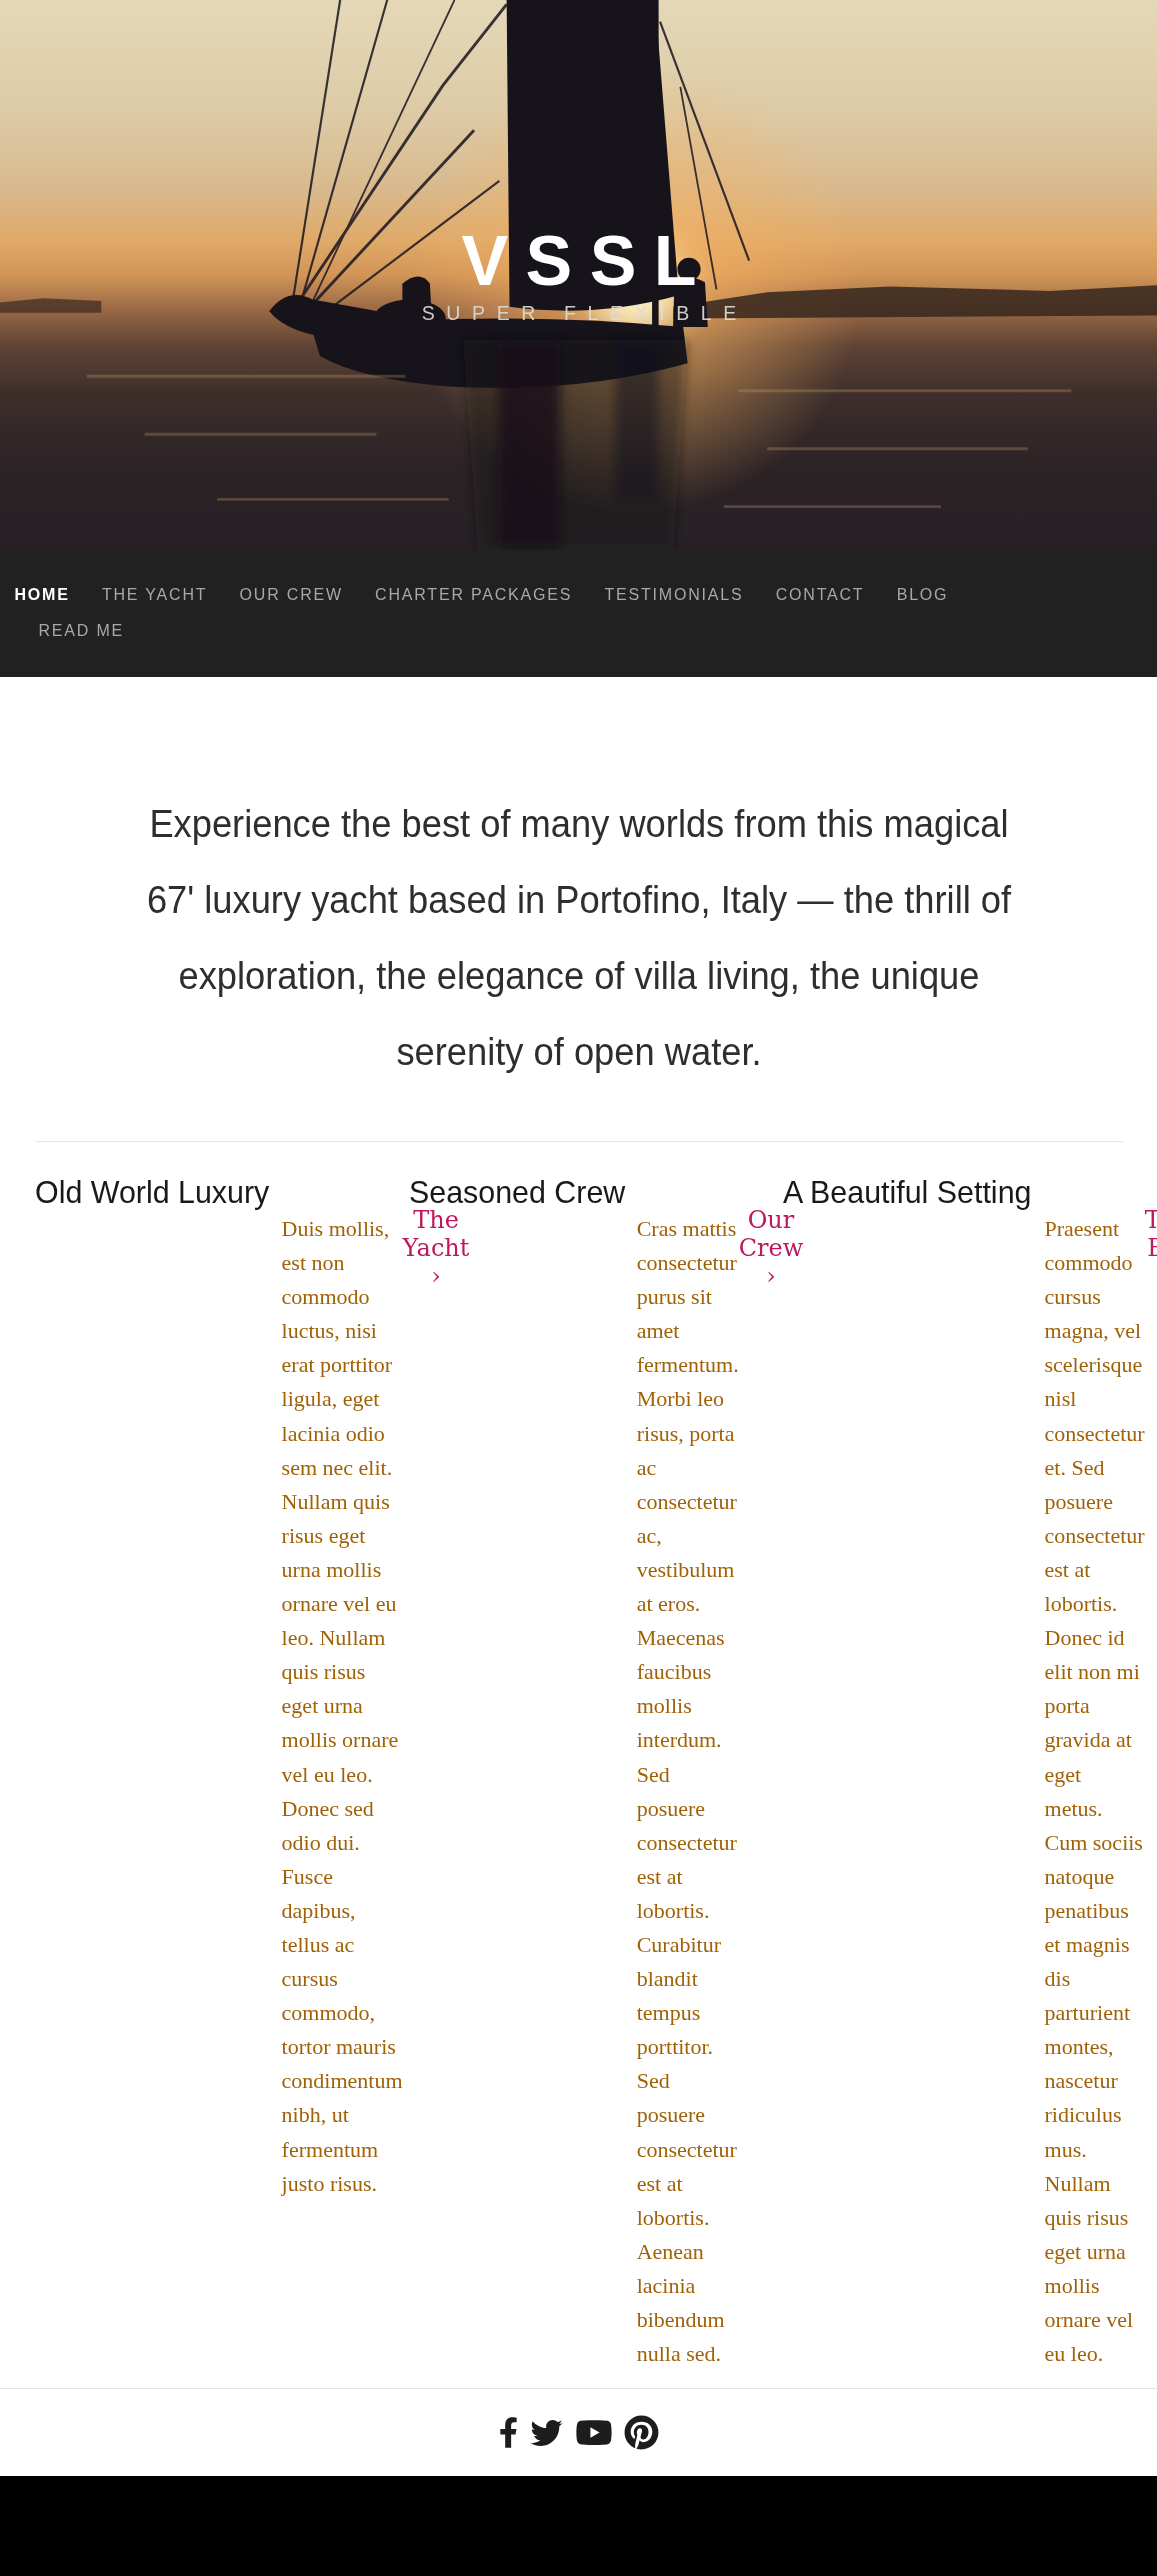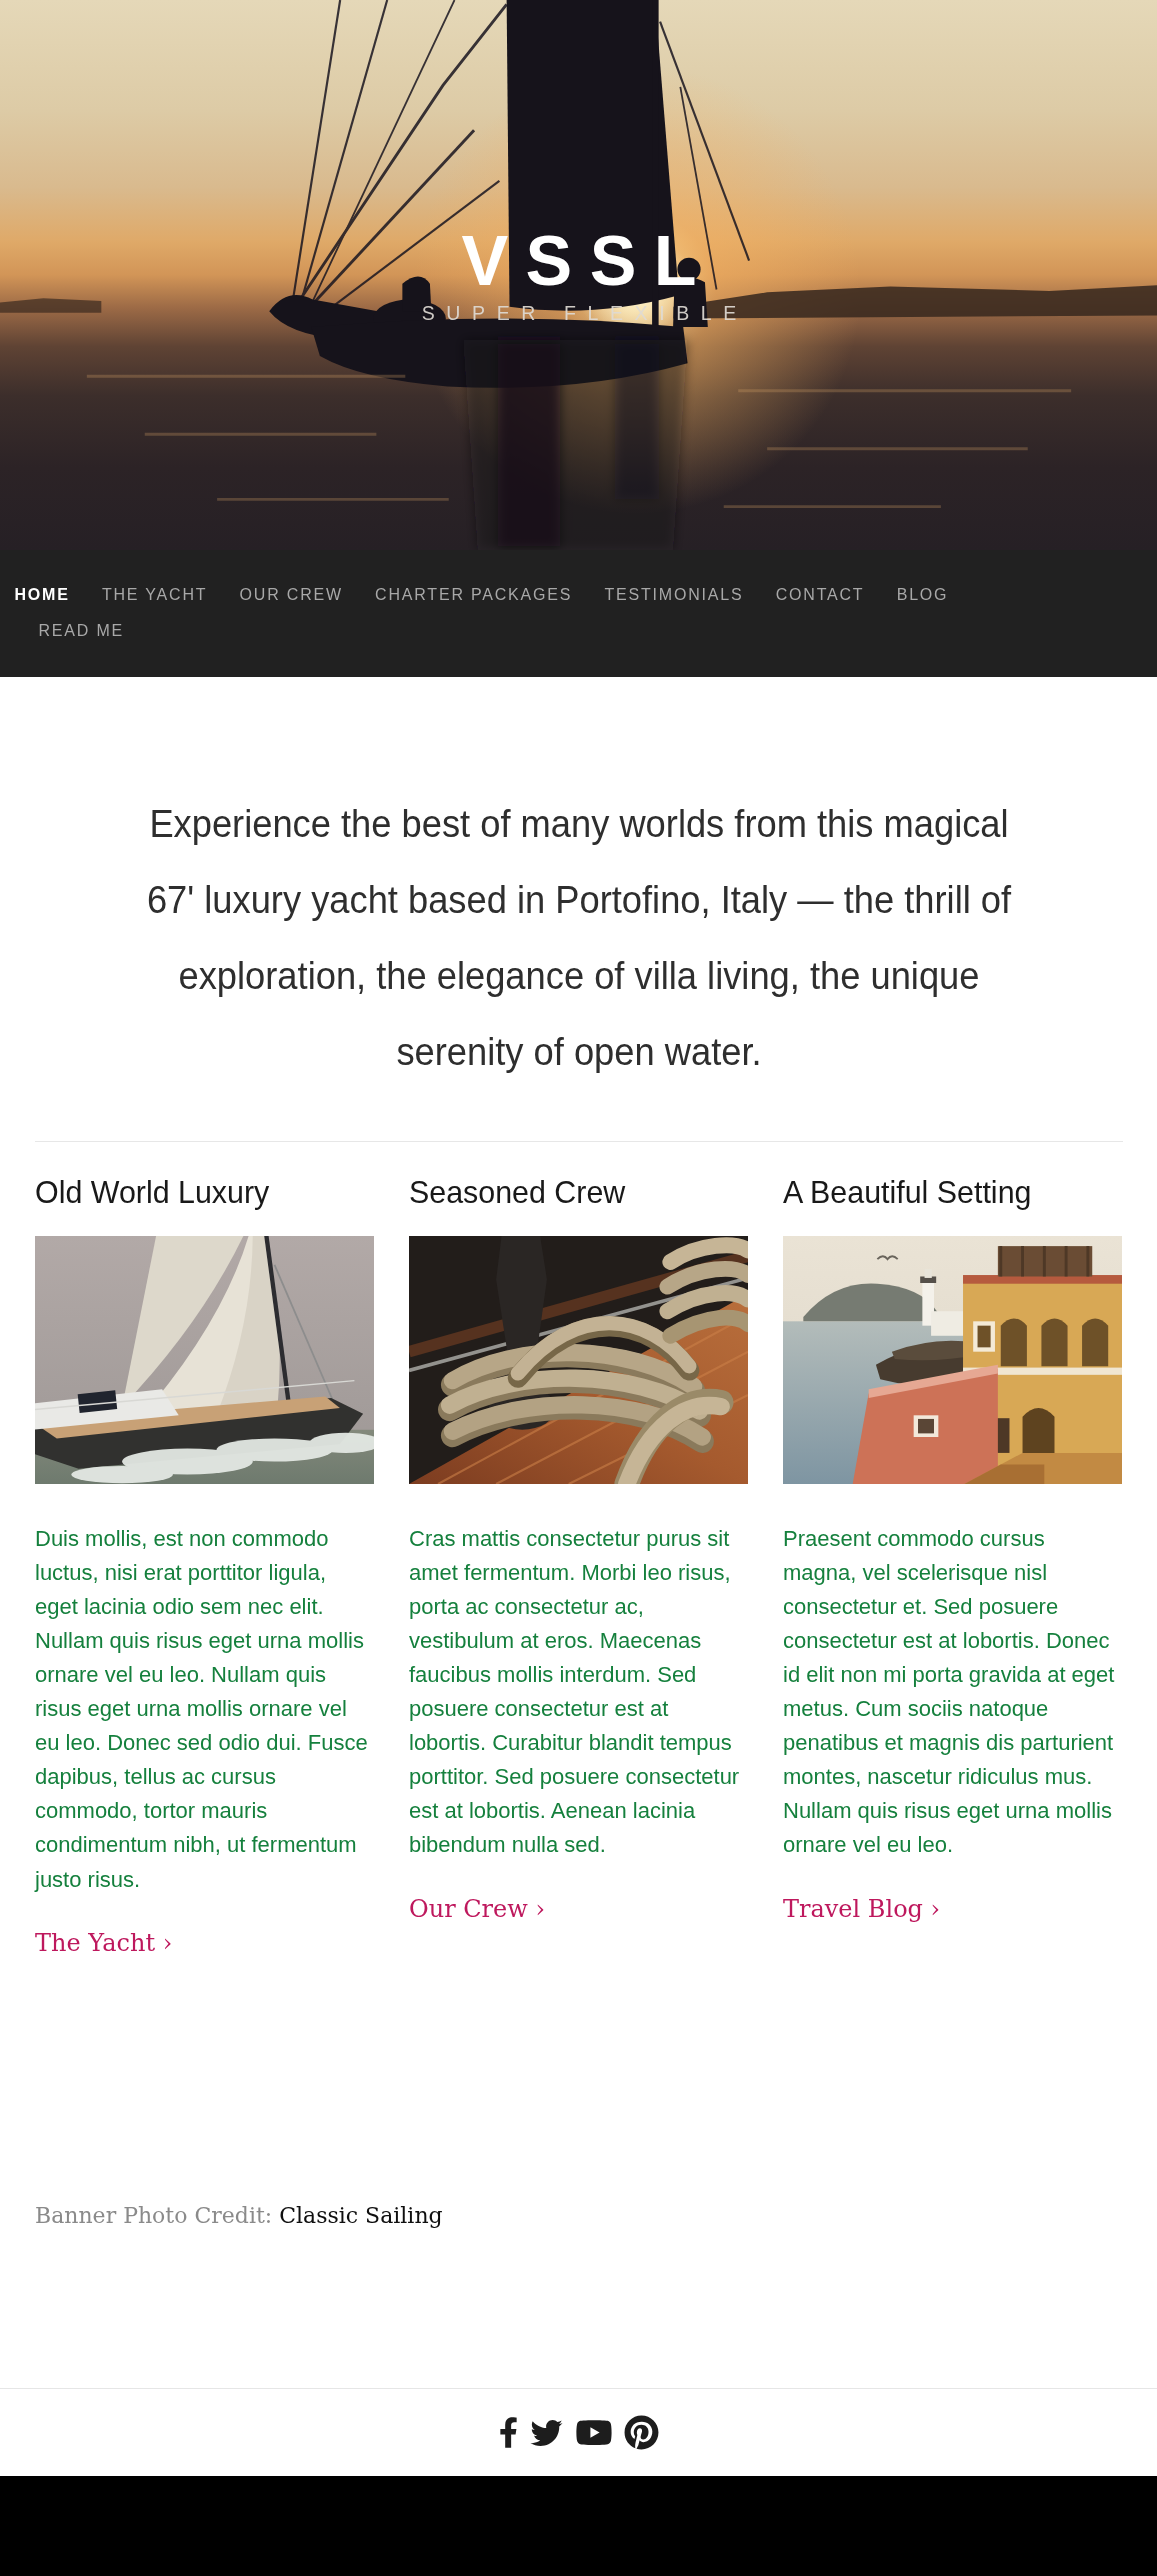--- a/index.html
+++ b/index.html
@@ -20,25 +20,25 @@
   .nav-row.secondary { margin-top: 13px; padding-left: 24px; }
   .nav-link { font-size: 16px; letter-spacing: 1.8px; color: #a8a8a8; text-decoration: none; margin: 0 14.5px; cursor: pointer; }
   .nav-link.active { color: #ffffff; font-weight: 600; }
 
   
   .main { width: 1158px; height: 1711px; background: #fff; overflow: hidden; }
   .intro { width: 926px; margin: 0 auto; padding-top: 109px; font-size: 38px; font-weight: 300; line-height: 2.0; color: #2e2e2e; text-align: center; transform: scaleX(0.955); transform-origin: 50% 0; }
   .divider { border: none; border-top: 1.4px solid #e7e7e7; margin: 51px 35px 0 35px; }
 
   .cols { display: flex; gap: 35px; margin: 32px 35px 0 35px; }
-  .col { width: 339px; display: flex; flex-direction: column; align-items: flex-start; }
+  .col { width: 339px; display: flex; flex-direction: row; align-items: flex-start; }
   .col h2 { margin: 0; font-size: 32px; font-weight: 300; color: #191919; transform: scaleX(0.95); transform-origin: 0 50%; white-space: nowrap; }
   .thumb { margin-top: 24.6px; width: 100%; height: 248px; overflow: hidden; background: #ccc; }
   .thumb svg { width: 100%; height: 100%; display: block; }
-  .col .body { margin: 38px 0 0 0; font-family: Liberation Sans, sans-serif; font-size: 22px; line-height: 1.55; color: #15803d; }
+  .col .body { margin: 38px 0 0 0; font-family: Liberation Serif, serif; font-size: 22px; line-height: 1.55; color: #a16207; }
   .col .more { margin-top: 32px; font-family: "DejaVu Serif", serif; font-size: 24px; color: #be185d; text-decoration: none; cursor: pointer; text-align: center; }
 
   .credit { margin: 246px 35px 0 35px; font-family: "DejaVu Serif", serif; font-size: 22px; color: #8a8a8a; }
   .credit-link { color: #0f0f0f; text-decoration: none; cursor: pointer; }
 
   
   .social-strip { width: 1158px; height: 88px; background: #fff; border-top: 1.4px solid #e6e6e6; display: flex; align-items: center; justify-content: center; gap: 11px; }
   .social-link { display: inline-flex; align-items: center; justify-content: center; cursor: pointer; }
   .social-link svg { fill: #1d1d1d; }
 

